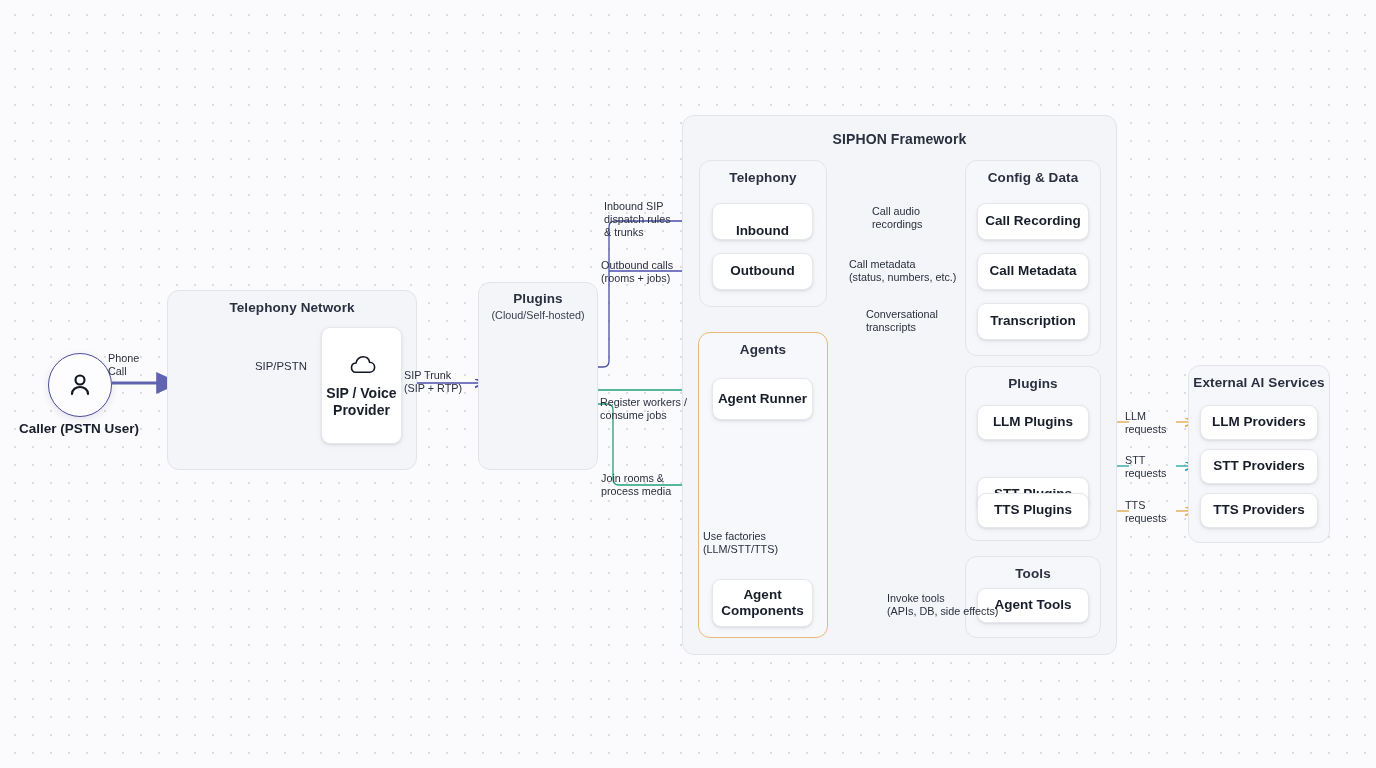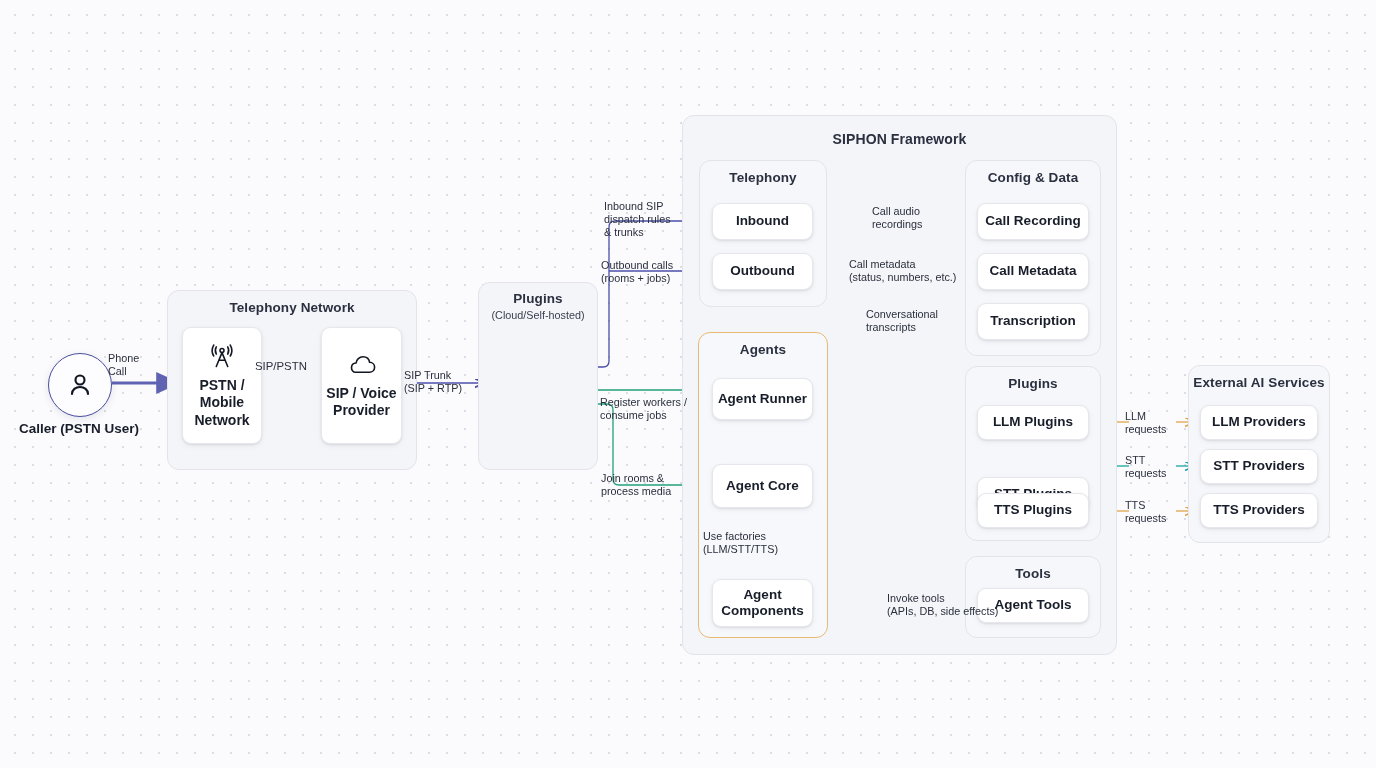--- a/index.html
+++ b/index.html
@@ -182,65 +182,52 @@
       <circle cx="12" cy="8" r="3.6" fill="none" stroke="#111622" stroke-width="1.7"></circle>
       <path d="M5.6 19.2c0-3.5 2.9-5.6 6.4-5.6s6.4 2.1 6.4 5.6" fill="none" stroke="#111622" stroke-width="1.7" stroke-linecap="round"></path>
     </svg>
   </div>
   <div id="caller-label">Caller
 (PSTN User)</div>
 
   <div class="group" style="left:167px;top:290px;width:250px;height:180px;">
     <div class="group-title">Telephony Network</div>
   </div>
-  <div class="node tall" style="left:182px;top:327px;width:80px;height:117px;">
-    <svg class="ico" width="28" height="28" viewBox="0 0 24 24">
-      <path d="M7.1 4.2a6.4 6.4 0 0 0 0 6.2M4.9 2.6a9.4 9.4 0 0 0 0 9.4M16.9 4.2a6.4 6.4 0 0 1 0 6.2M19.1 2.6a9.4 9.4 0 0 1 0 9.4" fill="none" stroke="#111622" stroke-width="1.35" stroke-linecap="round"></path>
-      <circle cx="12" cy="7.2" r="1.7" fill="none" stroke="#111622" stroke-width="1.35"></circle>
-      <path d="M12 9.1 L7.1 21M12 9.1 L16.9 21M9.3 15.6h5.4" fill="none" stroke="#111622" stroke-width="1.35" stroke-linecap="round"></path>
-    </svg>
-    <span style="white-space:pre-line">PSTN /
-Mobile
-Network</span>
-  </div>
   <div class="node tall" style="left:321px;top:327px;width:81px;height:117px;">
     <svg class="ico" width="32" height="26" viewBox="0 0 32 24">
       <path d="M9.2 19.2h14.1c3.2 0 5.3-2.2 5.3-5 0-2.8-2.2-4.9-5-4.9-.5-3.2-3.2-5.5-6.6-5.5-3.6 0-6.6 2.7-6.9 6.2-2.7.2-4.6 2.2-4.6 4.7 0 2.6 2 4.5 3.7 4.5z" fill="none" stroke="#111622" stroke-width="1.6" stroke-linejoin="round"></path>
     </svg>
     <span style="white-space:pre-line">SIP / Voice
 Provider</span>
   </div>
 
   <div class="group" style="left:478px;top:282px;width:120px;height:188px;">
     <div class="group-title" style="top:8px;">Plugins</div>
     <div style="position:absolute;left:0;right:0;top:26px;text-align:center;font-size:10.8px;color:#3b4050;">(Cloud/Self-hosted)</div>
   </div>
 
   <div class="group" style="left:682px;top:115px;width:435px;height:540px;">
     <div class="group-title" style="top:15px;font-size:14px;">SIPHON Framework</div>
   </div>
 
   <div class="group plain" style="left:699px;top:160px;width:128px;height:147px;">
     <div class="group-title">Telephony</div>
   </div>
-  <div class="node" style="left:712px;top:203px;width:101px;height:37px;">
+  <div class="node" style="left:712px;top:203px;width:101px;height:37px;align-items:flex-end;">
     <span>Inbound</span>
   </div>
   <div class="node" style="left:712px;top:253px;width:101px;height:37px;">
     <span>Outbound</span>
   </div>
 
   <div class="group amber" style="left:698px;top:332px;width:130px;height:306px;">
     <div class="group-title">Agents</div>
   </div>
   <div class="node" style="left:712px;top:378px;width:101px;height:42px;">
     <span>Agent Runner</span>
-  </div>
-  <div class="node" style="left:712px;top:464px;width:101px;height:44px;">
-    <span>Agent Core</span>
   </div>
   <div class="elabel" style="left:703px;top:530px;width:120px;">Use factories
 (LLM/STT/TTS)</div>
   <div class="node" style="left:712px;top:579px;width:101px;height:48px;">
     <span style="white-space:pre-line">Agent
 Components</span>
   </div>
 
   <div class="group plain" style="left:965px;top:160px;width:136px;height:196px;">
     <div class="group-title">Config &amp; Data</div>

